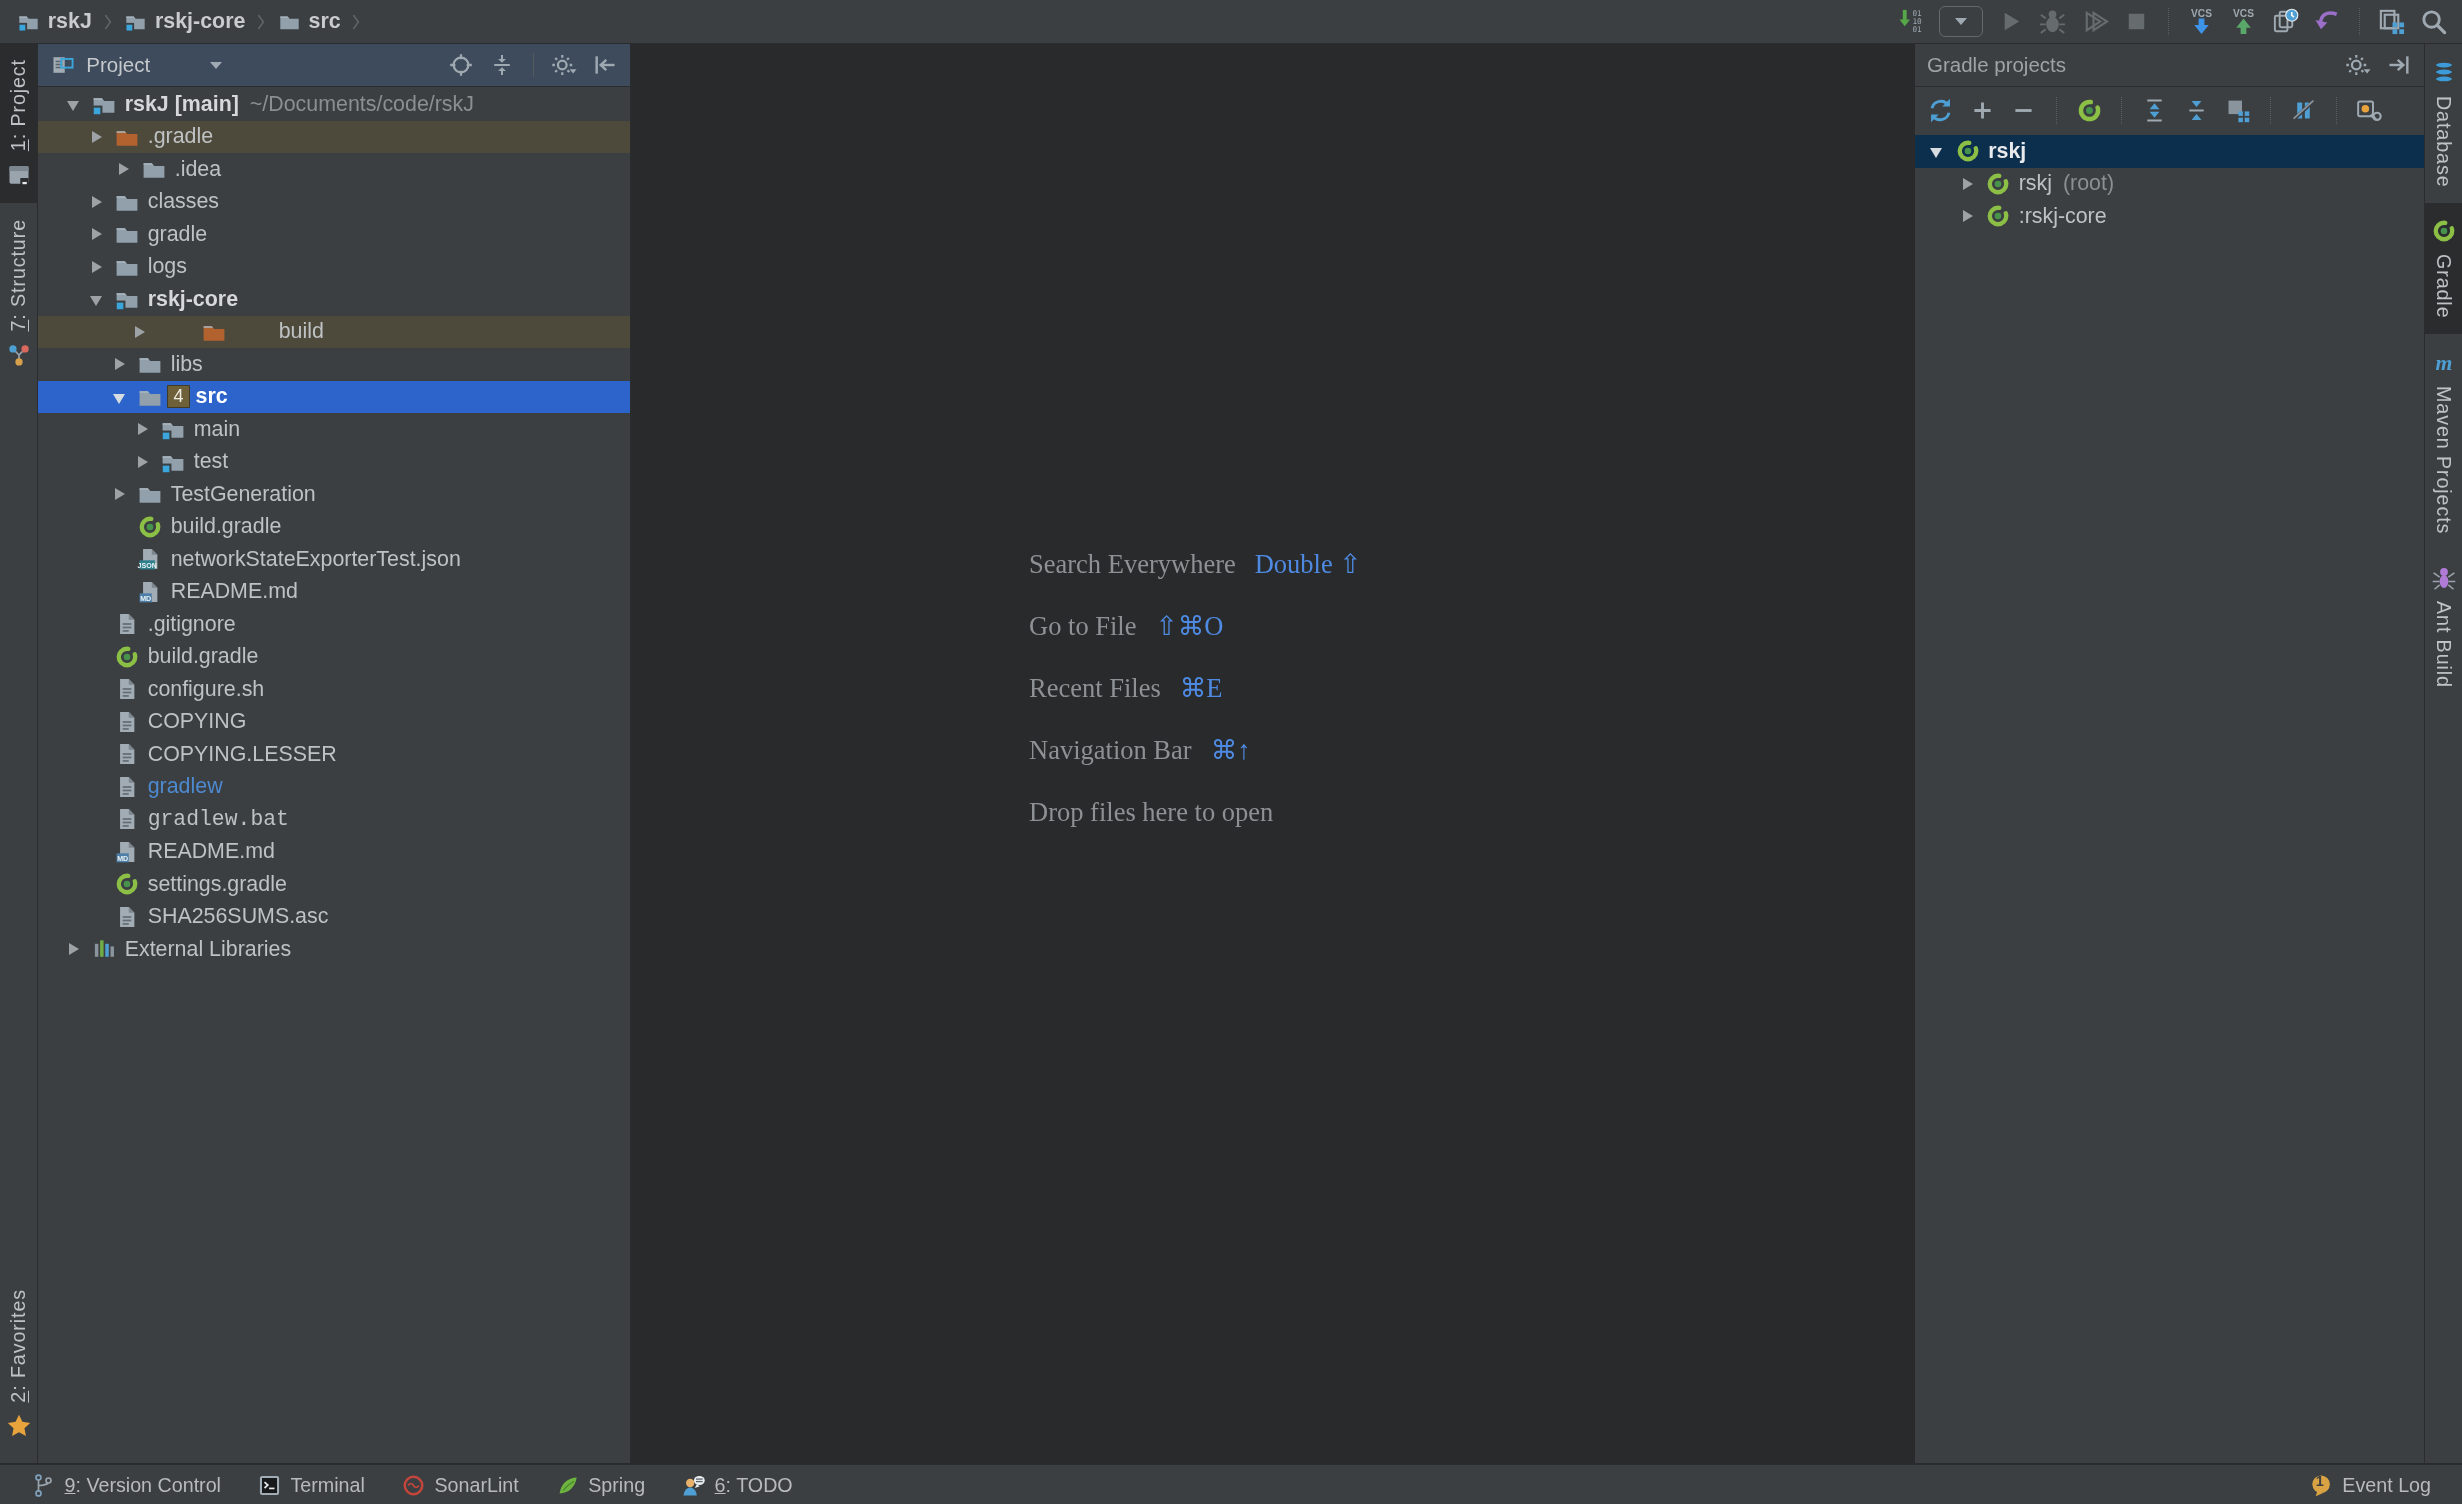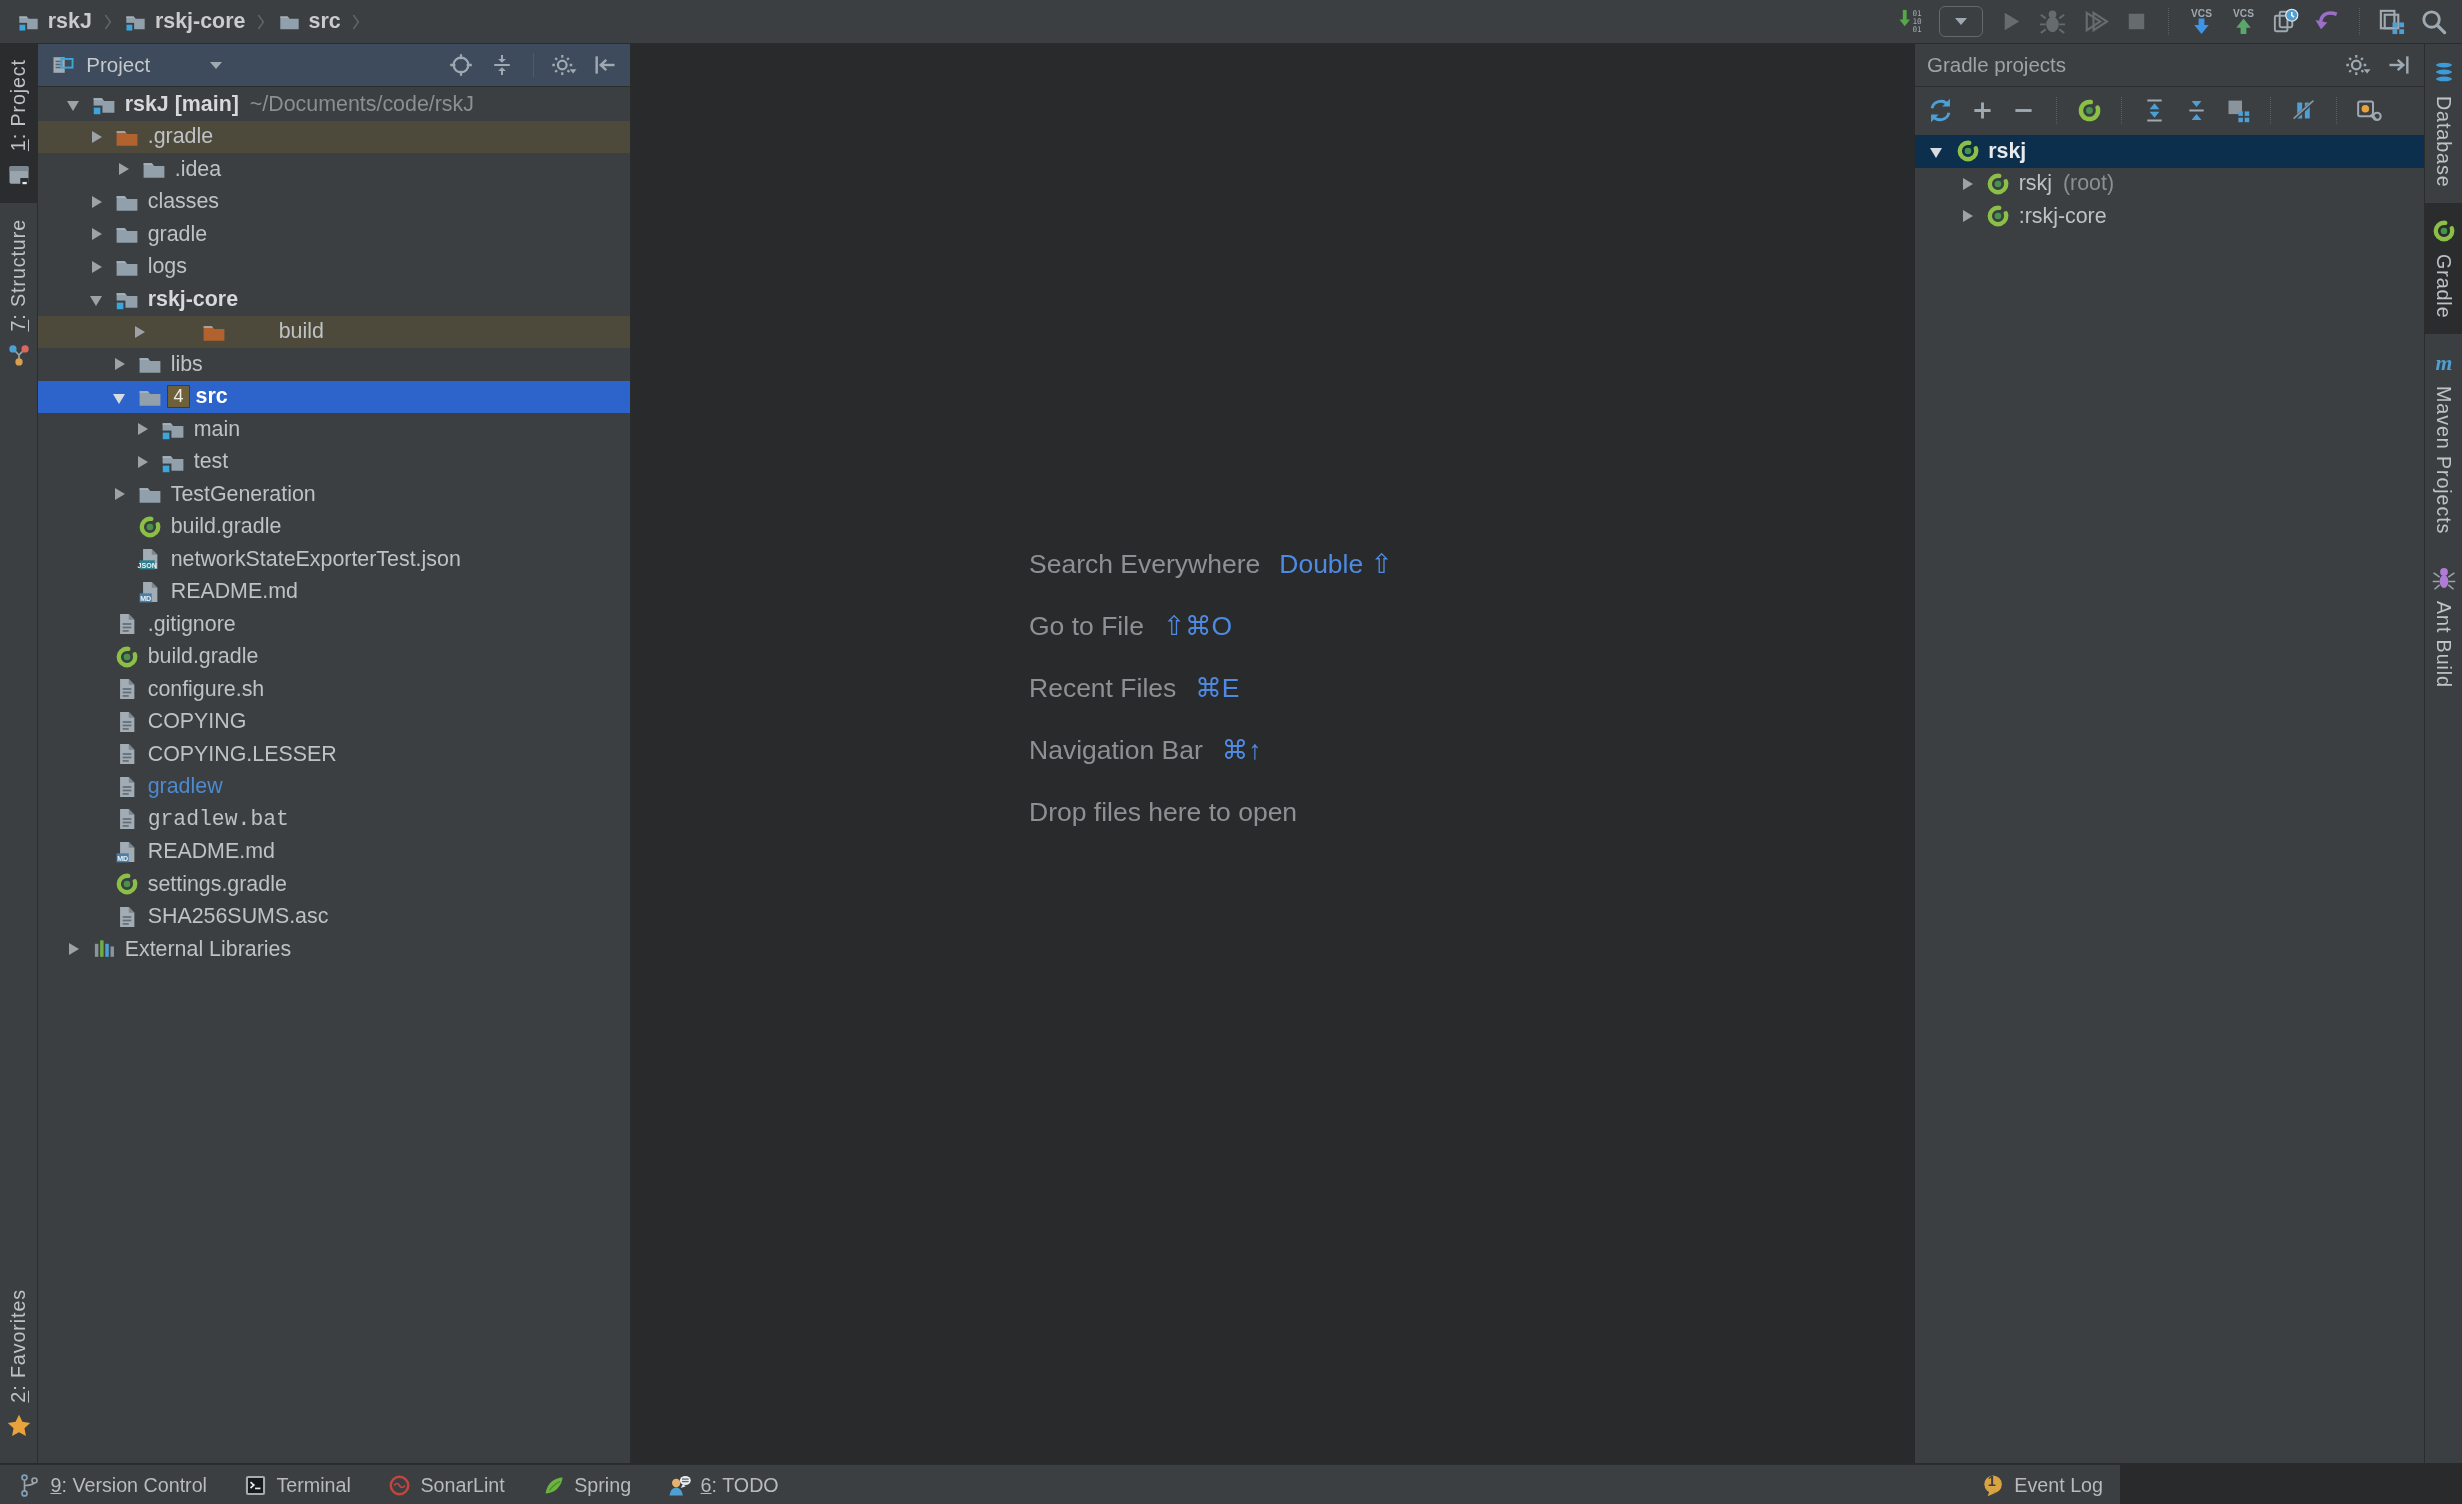--- a/index.html
+++ b/index.html
@@ -90,36 +90,36 @@
   .label.link { color:var(--link,#4E8AD0); }
   .tree-row.selected .label { color:#FFFFFF; }
   .tree-row.selected-u .label { color:#E8EAEC; }
   .suffix { color:var(--muted,#8C8F91); margin-left:11px; }
   .badge4 {
     background:#6E6039; border:1.7px solid #413B25; color:#EDEBE4;
     font-size:18px; line-height:21.4px; padding:0 5.1px; margin:0 6px 0 -3.4px; border-radius:0.9px;
   }
 
   
-  #editor { position:absolute; left:633px; top:44px; width:1282px; height:1419px; background:var(--editor,#282A2B); }
+  #editor { position:absolute; left:633px; top:44px; width:1282px; height:1419px; background:var(--editor,#282A2B);font-family:Liberation Serif, serif; }
   #shortcuts { position:absolute; left:396px; top:489px; }
   .sc-line { height:62px; display:flex; align-items:center; font-size:26.5px; }
   .sc-label { color:#8E9193; }
   .sc-keys { color:var(--accent,#4F8AE2); margin-left:19px; }
 
   
   .gradle-toolbar { height:46px; display:flex; align-items:center; padding:0 12px; gap:14.5px; }
   .gradle-toolbar .ic { width:27px; height:27px; }
 
   
   #status-bar {
-    position:absolute; left:0; top:1464px; width:2120px; height:41px;
+    position:absolute; left:0; top:1464px; width:2462px; height:41px;
     background:var(--panel,#3B3F42); border-top:1.7px solid var(--border,#2A2C2D);
     display:flex; align-items:center; justify-content:space-between;
-    padding:0 17px; font-size:19.7px; color:#B8BABC;
+    padding:0 31px; font-size:19.7px; color:#B8BABC;
   }
   .sb-left { display:flex; align-items:center; gap:36px; }
   .sb-item { display:flex; align-items:center; gap:8.5px; }
   .sb-item .ic { width:25px; height:25px; }
   .sb-badge-wrap { position:relative; width:25px; height:25px; }
   .ev-num { position:absolute; left:0; top:0.9px; width:22px; text-align:center; font-size:14.5px; font-weight:bold; color:#3B3F42; }
   u { text-decoration:underline; }
 </style>
 </head>
 <body>

